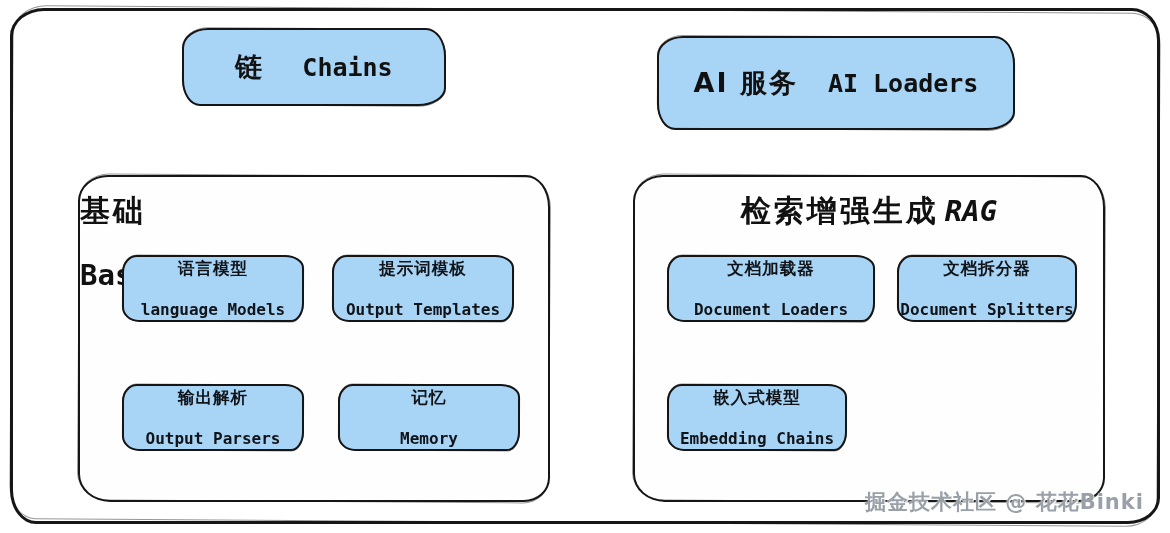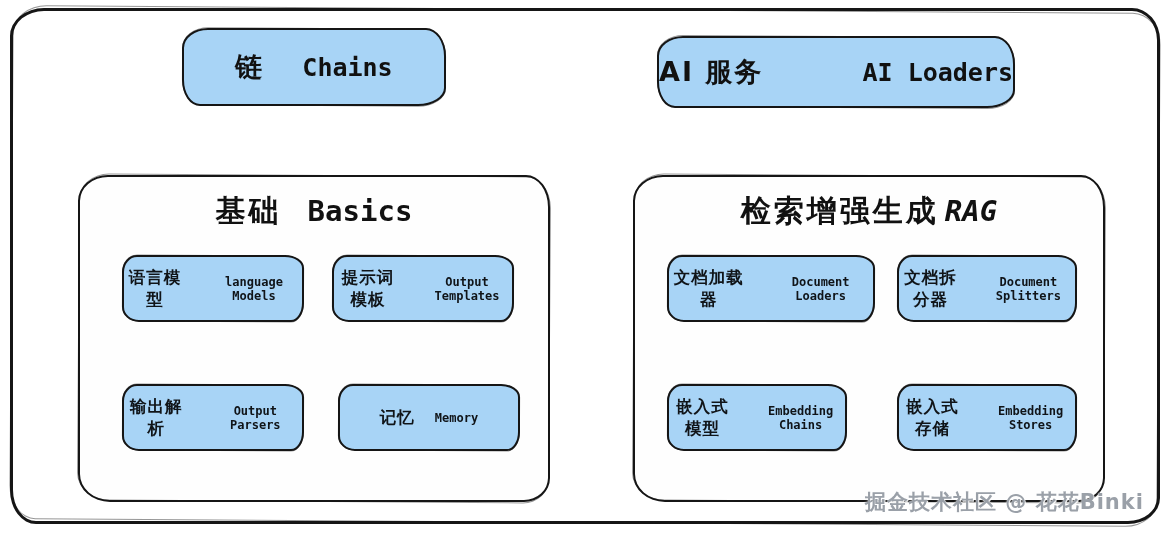--- a/index.html
+++ b/index.html
@@ -48,25 +48,25 @@
   .group-title {
     position:absolute; left:0; right:0; top:14px;
     display:flex; align-items:baseline; justify-content:center;
     font-weight:bold; color:#111;
   }
   .group-title .zh { font-size:30px; letter-spacing:3px; }
   .group-title .en { font-family:"DejaVu Sans Mono","Liberation Mono",monospace; font-size:29px; font-weight:bold; }
   .italic { font-style:italic; }
 
   .node {
-    display:flex; flex-direction:row; align-items:center; justify-content:center;
+    display:flex; flex-direction:column; align-items:center; justify-content:center;
     gap:20px; text-align:center; color:#101418;
   }
   .node .zh { font-size:16.5px; font-weight:bold; letter-spacing:1px; }
-  .node .en { font-family:"DejaVu Sans Mono","Liberation Mono",monospace; font-size:12px; font-weight:bold; }
+  .node .en { font-family:"DejaVu Sans Mono","Liberation Mono",monospace; font-size:16px; font-weight:bold; }
 
   .watermark {
     position:absolute; right:26px; top:488px;
     font-size:21px; font-weight:bold;
     color:#9aa0a8;
     text-shadow:0 0 2px #ffffff, 1px 1px 0 rgba(255,255,255,.9);
     letter-spacing:1px;
   }
 </style>
 </head>
@@ -74,27 +74,27 @@
 
 <div class="canvas">
 
   <div class="sketch frame"></div>
 
   <div class="sketch r1 blue topbox" style="left:182px; top:28px; width:264px; height:78px; gap:38px;">
     <span class="zh">链</span>
     <span class="en">Chains</span>
   </div>
 
-  <div class="sketch r1 blue topbox" style="left:657px; top:36px; width:358px; height:72px; gap:30px;justify-content:space-between;">
+  <div class="sketch r1 blue topbox" style="left:657px; top:36px; width:358px; height:94px; gap:30px;">
     <span class="zh">AI 服务</span>
     <span class="en">AI Loaders</span>
   </div>
 
   <div class="sketch r2 group" style="left:78px; top:175px; width:472px; height:327px;">
-    <div class="group-title" style="gap:26px;">
+    <div class="group-title" style="gap:26px;flex-direction:column;">
       <span class="zh">基础</span>
       <span class="en">Basics</span>
     </div>
 
     <div class="sketch r3 blue node" style="left:42px; top:78px; width:182px; height:67px;">
       <span class="zh">语言模型</span>
       <span class="en">language Models</span>
     </div>
 
     <div class="sketch r3 blue node" style="left:252px; top:78px; width:182px; height:67px;">
@@ -127,21 +127,17 @@
     <div class="sketch r3 blue node" style="left:262px; top:78px; width:180px; height:67px;">
       <span class="zh">文档拆分器</span>
       <span class="en">Document Splitters</span>
     </div>
 
     <div class="sketch r3 blue node" style="left:32px; top:207px; width:180px; height:67px;">
       <span class="zh">嵌入式模型</span>
       <span class="en">Embedding Chains</span>
     </div>
 
-    <div class="sketch r3 blue node" style="left:262px; top:207px; width:180px; height:67px;">
-      <span class="zh">嵌入式存储</span>
-      <span class="en">Embedding Stores</span>
-    </div>
   </div>
 
   <div class="watermark">掘金技术社区 @ 花花Binki</div>
 
 </div>
 
 </body></html>

